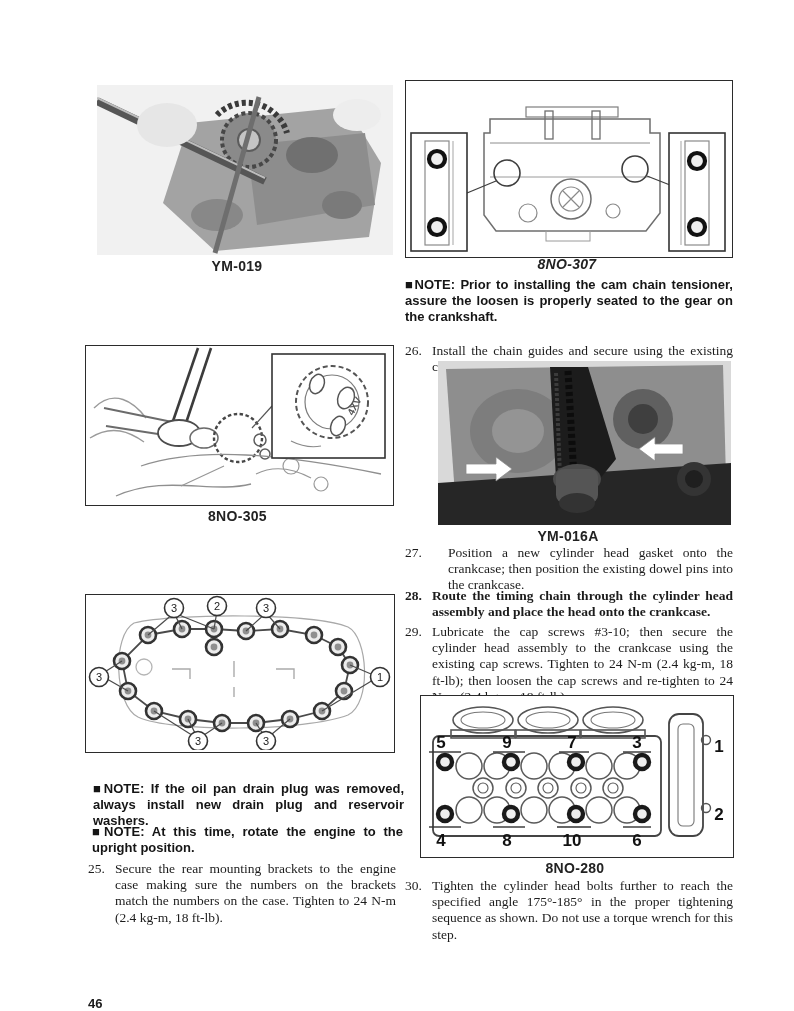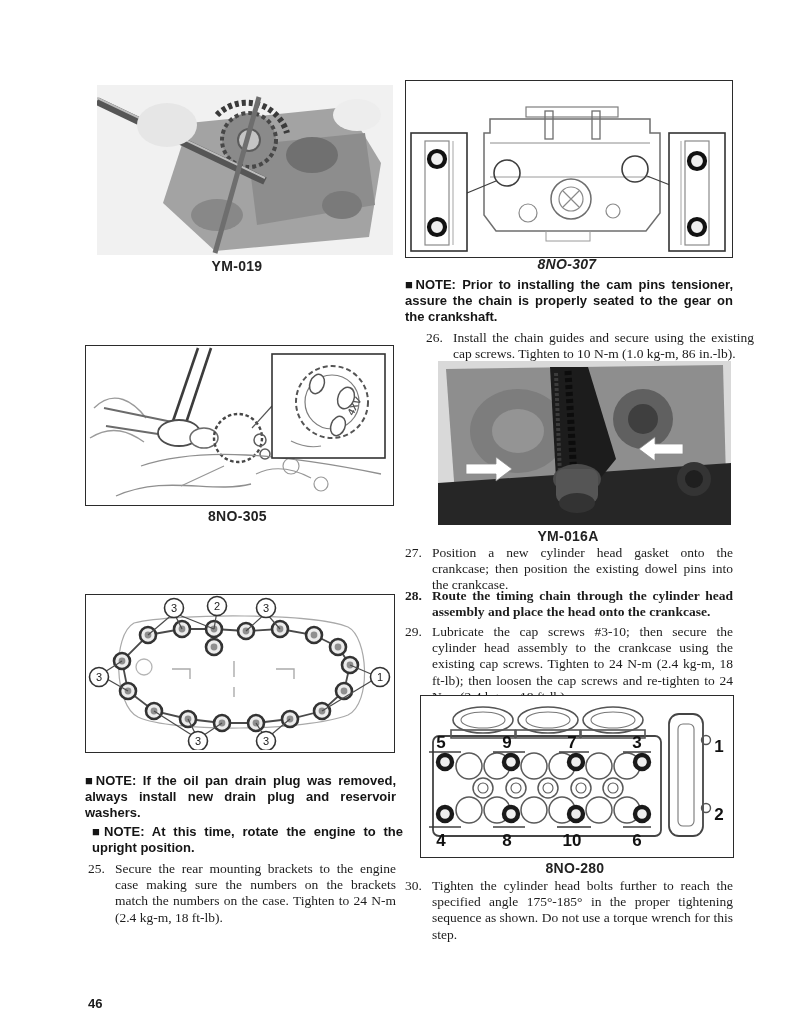--- a/index.html
+++ b/index.html
@@ -151,21 +151,21 @@
         <circle cx="294" cy="82" r="9.5" fill="#fff" stroke="#333" stroke-width="1.6"></circle>
         <text x="294" y="86" font-size="11" text-anchor="middle" fill="#222">1</text>
         <circle cx="112" cy="146" r="9.5" fill="#fff" stroke="#333" stroke-width="1.6"></circle>
         <text x="112" y="150" font-size="11" text-anchor="middle" fill="#222">3</text>
         <circle cx="180" cy="146" r="9.5" fill="#fff" stroke="#333" stroke-width="1.6"></circle>
         <text x="180" y="150" font-size="11" text-anchor="middle" fill="#222">3</text>
       </g>
     </svg>
   </div>
 
-  <p class="abs note" style="left:85px;top:773px;width:311px;margin:0;">
+  <p class="abs note" style="left:85px;top:773px;width:311px;margin:8px;">
     <span>■NOTE:</span>
     <span>If the oil pan drain plug was removed, always install new drain plug and reservoir washers.</span>
   </p>
 
   <p class="abs note" style="left:85px;top:817px;width:311px;margin:7px;">
     <span>■NOTE:</span>
     <span>At this time, rotate the engine to the upright position.</span>
   </p>
 
   <div class="abs step" style="left:88px;top:861px;width:308px;">
@@ -208,24 +208,24 @@
         <circle cx="291" cy="146" r="8" fill="#efefef" stroke="#111" stroke-width="4.2"></circle>
       </g>
     </svg>
   </div>
   <div class="abs figcap" style="left:405px;top:256px;width:324px;font-style:italic;">
     <span>8NO-307</span>
   </div>
 
   <p class="abs note" style="left:405px;top:277px;width:328px;margin:0;">
     <span>■NOTE:</span>
-    <span>Prior to installing the cam pins tensioner, assure the chain is properly seated to the gear on the crankshaft.</span>
+    <span>Prior to installing the cam chain tensioner, assure the loosen is properly seated to the gear on the crankshaft.</span>
   </p>
 
-  <div class="abs step" style="left:405px;top:330px;width:328px;margin-left:21px;">
+  <div class="abs step" style="left:405px;top:343px;width:328px;">
     <span class="num">26.</span>
     <span class="txt">Install the chain guides and secure using the existing cap screws. Tighten to 10 N-m (1.0 kg-m, 86 in.-lb).</span>
   </div>
 
   <div class="abs photo" style="left:438px;top:361px;width:293px;height:164px;">
     <svg width="293" height="164" viewBox="0 0 293 164">
       <rect width="293" height="164" fill="#d9d9d9"></rect>
       <polygon points="8,8 285,4 288,118 238,158 18,148" fill="#8e8e8e"></polygon>
       <polygon points="0,122 293,102 293,164 0,164" fill="#262626"></polygon>
       <ellipse cx="80" cy="70" rx="48" ry="42" fill="#7d7d7d"></ellipse>
@@ -241,21 +241,21 @@
       <circle cx="256" cy="118" r="17" fill="#343434"></circle>
       <circle cx="256" cy="118" r="9" fill="#1f1f1f"></circle>
       <polygon points="28,103 58,103 58,96 74,108 58,120 58,113 28,113" fill="#ffffff" stroke="#8a8a8a" stroke-width="0.8"></polygon>
       <polygon points="245,83 217,83 217,76 201,88 217,100 217,93 245,93" fill="#ffffff" stroke="#8a8a8a" stroke-width="0.8"></polygon>
     </svg>
   </div>
   <div class="abs figcap" style="left:438px;top:528px;width:260px;">
     <span>YM-016A</span>
   </div>
 
-  <div class="abs step" style="left:405px;top:545px;width:328px;">
+  <div class="abs step" style="left:405px;top:545px;width:328px;gap:16px;">
     <span class="num">27.</span>
     <span class="txt">Position a new cylinder head gasket onto the crankcase; then position the existing dowel pins into the crankcase.</span>
   </div>
   <div class="abs step" style="left:405px;top:588px;width:328px;font-weight:bold;">
     <span class="num">28.</span>
     <span class="txt">Route the timing chain through the cylinder head assembly and place the head onto the crankcase.</span>
   </div>
   <div class="abs step" style="left:405px;top:624px;width:328px;">
     <span class="num">29.</span>
     <span class="txt">Lubricate the cap screws #3-10; then secure the cylinder head assembly to the crankcase using the existing cap screws. Tighten to 24 N-m (2.4 kg-m, 18 ft-lb); then loosen the cap screws and re-tighten to 24 N-m (2.4 kg-m, 18 ft-lb).</span>

